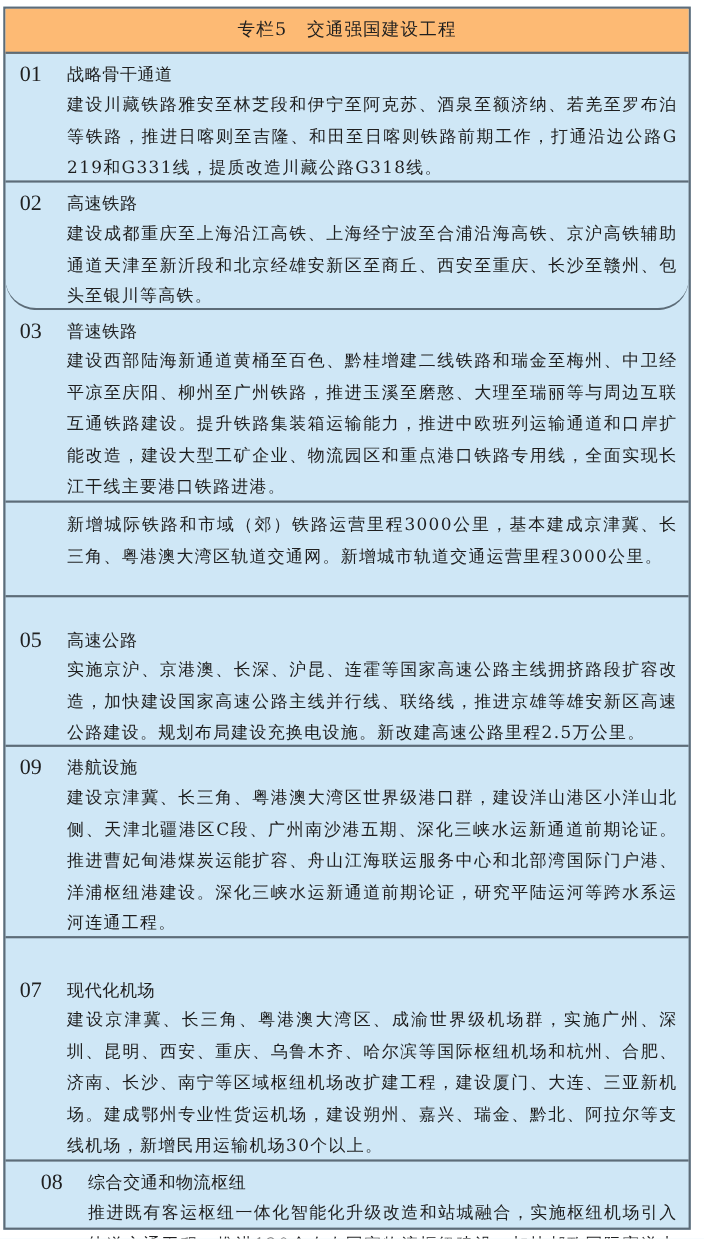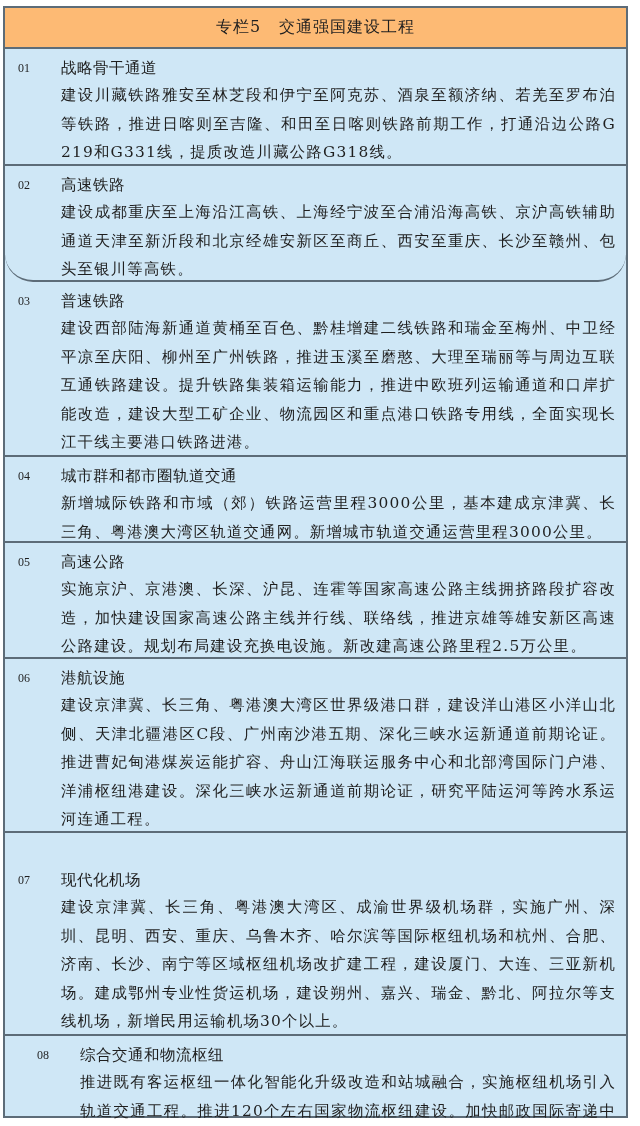--- a/index.html
+++ b/index.html
@@ -11,21 +11,21 @@
   }
   .header {
     height: 39px; background: #fdba74; border-bottom: 2px solid #5d6c78;
     display: flex; align-items: center; justify-content: center;
     font-size: 16px; letter-spacing: 1px;
   }
   .header .num { margin-right: 18px; }
   .section { border-bottom: 2px solid #5d6c78; padding: 6px 10px 4px 13px; box-sizing: border-box; }
   .section:last-child { border-bottom: none; padding-left: 32px; }
   .title-row { display: flex; align-items: center; height: 26px; font-size: 15.5px; }
-  .sec-num { width: 43px; font-family: "Liberation Serif", serif; font-size: 12px; }
+  .sec-num { width: 43px; font-family: "Liberation Serif", serif; font-size: 20px; }
   .sec-title { letter-spacing: 0.5px; }
   .body-text {
     margin-left: 43px; font-size: 15.4px; line-height: 28.5px; letter-spacing: 1.2px;
     text-align: justify; word-break: break-all;
   }
 </style>
 </head>
 <body>
 
 <div class="table">
@@ -52,38 +52,34 @@
 
   <div class="section" style="height:175px;">
     <div class="title-row">
       <span class="sec-num">03</span>
       <span class="sec-title">普速铁路</span>
     </div>
     <div class="body-text">建设西部陆海新通道黄桶至百色、黔桂增建二线铁路和瑞金至梅州、中卫经平凉至庆阳、柳州至广州铁路，推进玉溪至磨憨、大理至瑞丽等与周边互联互通铁路建设。提升铁路集装箱运输能力，推进中欧班列运输通道和口岸扩能改造，建设大型工矿企业、物流园区和重点港口铁路专用线，全面实现长江干线主要港口铁路进港。</div>
   </div>
 
   <div class="section" style="height:86px;">
-    <div class="title-row">
-      <span class="sec-num">04</span>
-      <span class="sec-title">城市群和都市圈轨道交通</span>
-    </div>
     <div class="body-text">新增城际铁路和市域（郊）铁路运营里程3000公里，基本建成京津冀、长三角、粤港澳大湾区轨道交通网。新增城市轨道交通运营里程3000公里。</div>
   </div>
 
-  <div class="section" style="height:116px;">
+  <div class="section" style="height:116px;margin-top:20px;">
     <div class="title-row">
       <span class="sec-num">05</span>
       <span class="sec-title">高速公路</span>
     </div>
     <div class="body-text">实施京沪、京港澳、长深、沪昆、连霍等国家高速公路主线拥挤路段扩容改造，加快建设国家高速公路主线并行线、联络线，推进京雄等雄安新区高速公路建设。规划布局建设充换电设施。新改建高速公路里程2.5万公里。</div>
   </div>
 
   <div class="section" style="height:174px;">
     <div class="title-row">
-      <span class="sec-num">06</span>
+      <span class="sec-num">09</span>
       <span class="sec-title">港航设施</span>
     </div>
     <div class="body-text">建设京津冀、长三角、粤港澳大湾区世界级港口群，建设洋山港区小洋山北侧、天津北疆港区C段、广州南沙港五期、深化三峡水运新通道前期论证。推进曹妃甸港煤炭运能扩容、舟山江海联运服务中心和北部湾国际门户港、洋浦枢纽港建设。深化三峡水运新通道前期论证，研究平陆运河等跨水系运河连通工程。</div>
   </div>
 
   <div class="section" style="height:175px;margin-top:28px;">
     <div class="title-row">
       <span class="sec-num">07</span>
       <span class="sec-title">现代化机场</span>
     </div>

